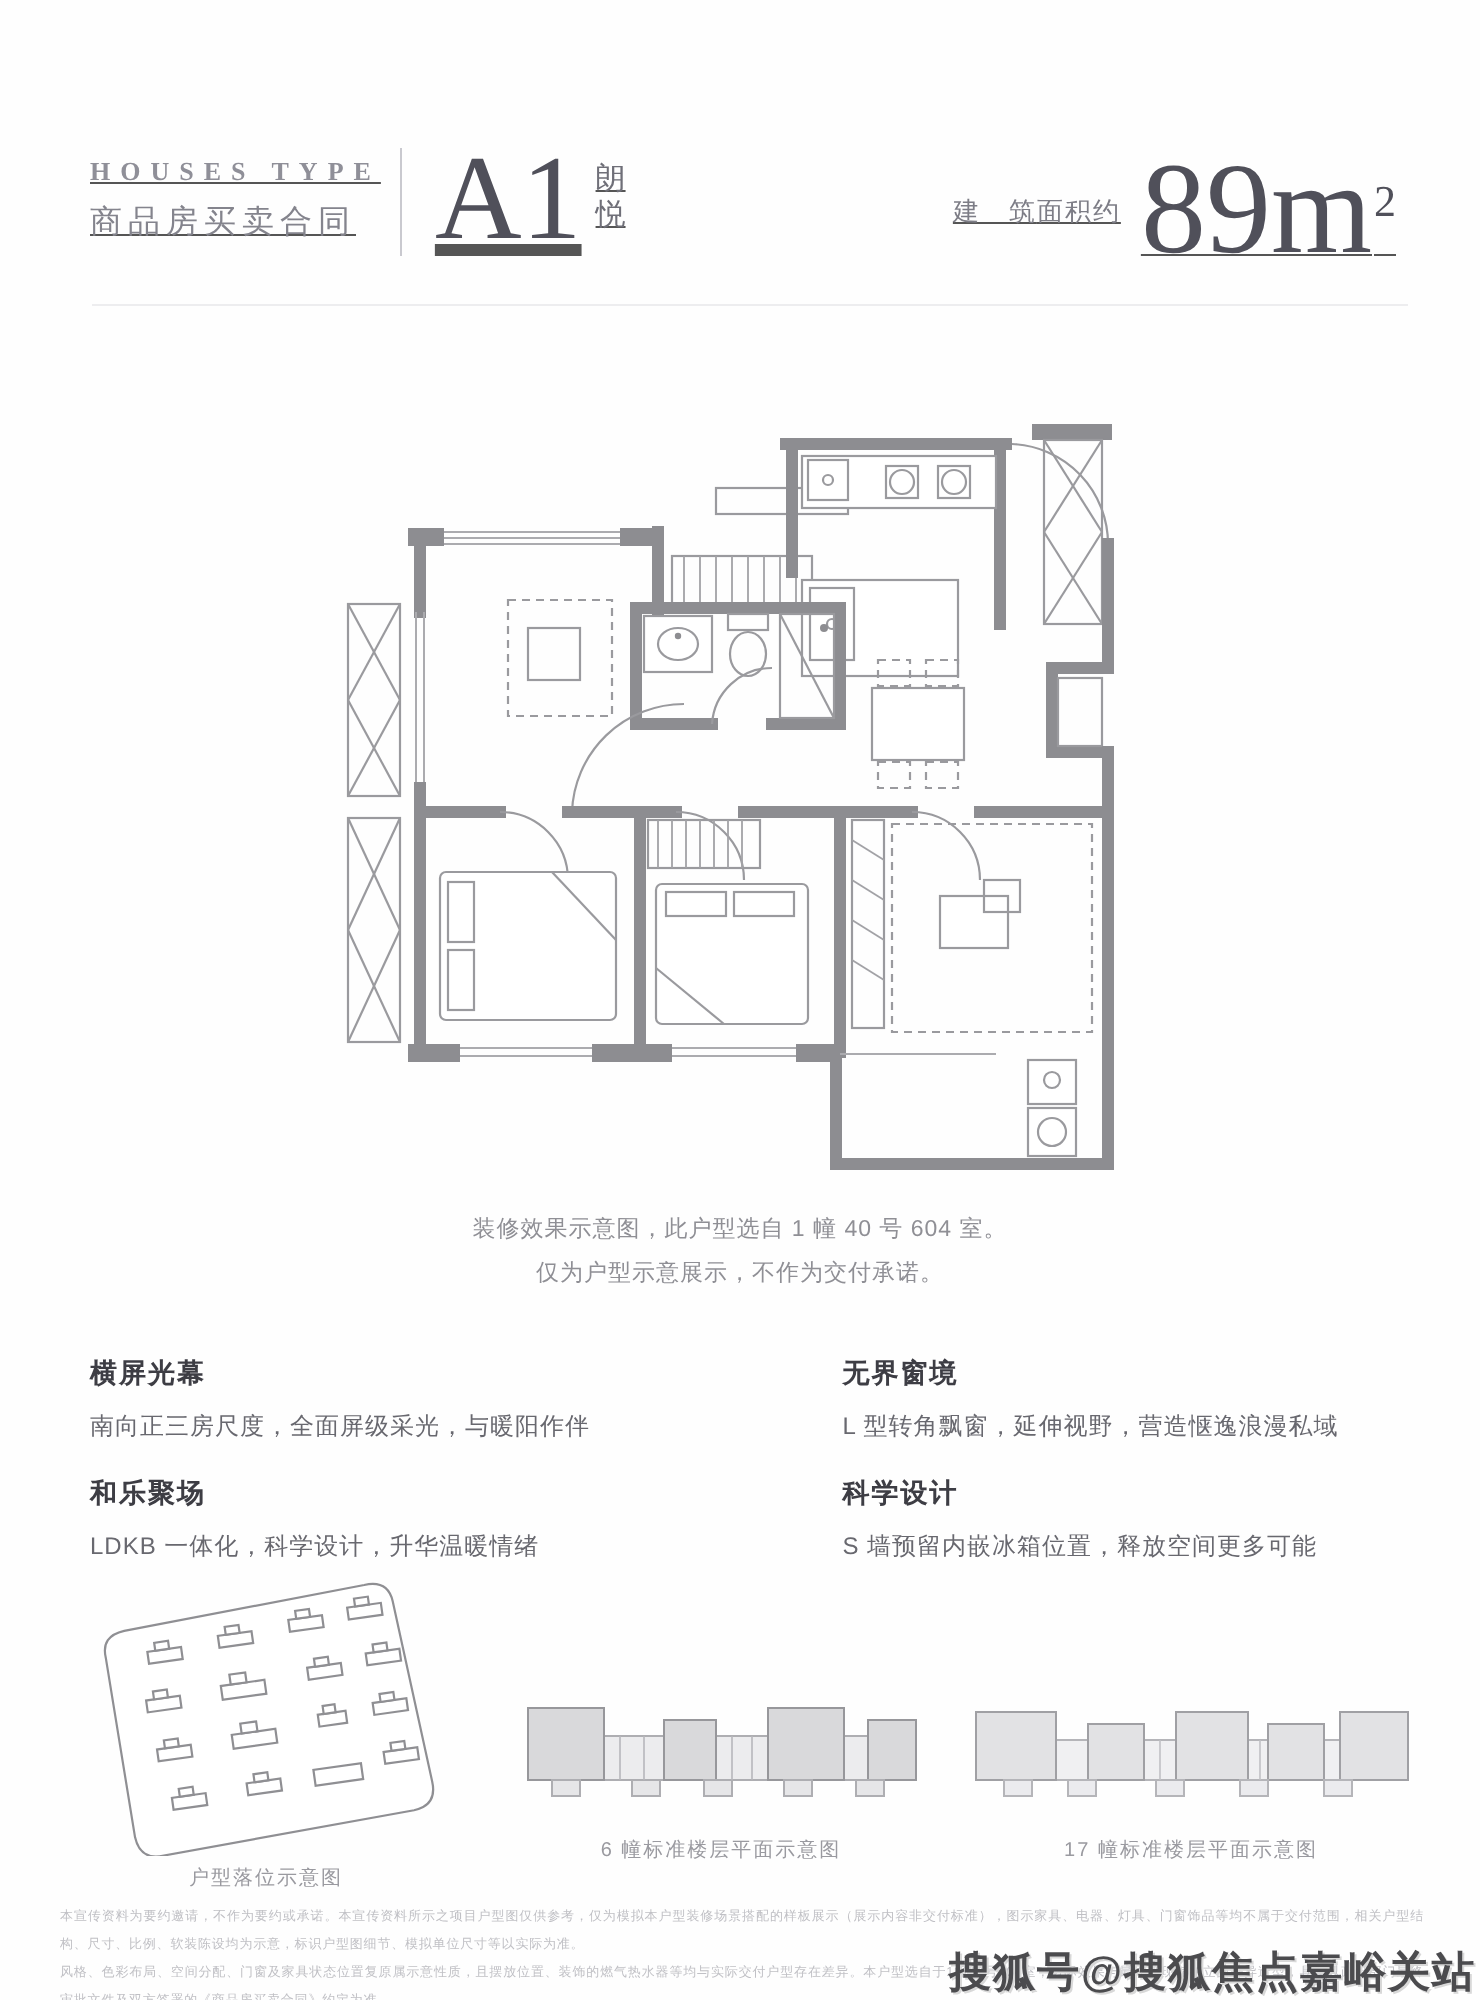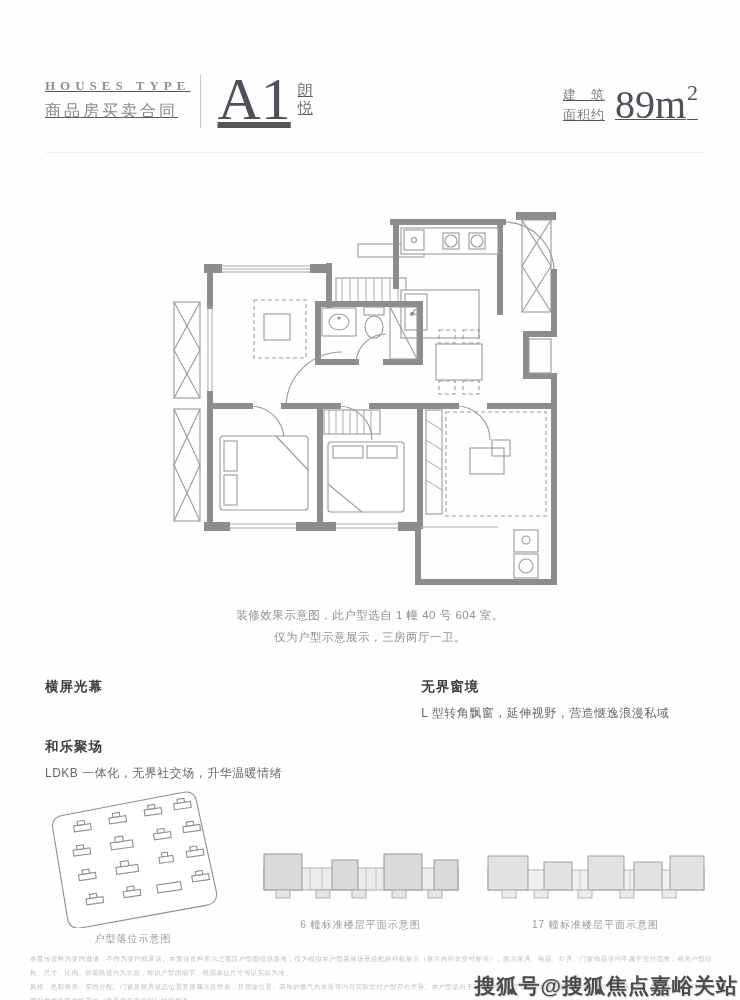--- a/index.html
+++ b/index.html
@@ -12,23 +12,23 @@
            letter-spacing:5px;color:#8f8f98;}
   .subtitle{font-size:16px;letter-spacing:3px;color:#84848d;margin-top:7px;}
   .vdiv{width:1px;height:54px;background:#c9c9cf;margin:6px 16px 0 10px;}
   .unit{display:flex;align-items:flex-start;}
   .unit-code{font-family:"Liberation Serif",serif;font-size:60px;line-height:62px;
              color:#50505a;font-weight:400;text-align:right;}
   .unit-name{display:flex;flex-direction:column;font-size:15px;color:#6f6f78;
              margin-left:7px;margin-top:13px;line-height:18px;}
   .spacer{flex:1;}
   .area{display:flex;align-items:center;padding-top:12px;}
-  .area-label{display:flex;flex-direction:column;font-size:13px;color:#7d7d86;
+  .area-label{display:flex;font-size:13px;color:#7d7d86;
               letter-spacing:1px;margin-right:10px;line-height:20px;justify-content:space-between;}
-  .area-value{font-family:"Liberation Serif",serif;font-size:40px;line-height:50px;color:#50505a;}
+  .area-value{font-family:"Liberation Serif",serif;font-size:65px;line-height:50px;color:#50505a;}
   .area-sup{font-family:"Liberation Serif",serif;font-size:22px;color:#50505a;
             vertical-align:18px;margin-left:1px;}
   .hrule{position:absolute;top:152px;left:46px;right:36px;border-top:1px solid #ededef;}
   
   .plan{position:absolute;left:158px;top:194px;}
   .plan svg .wall{stroke:#8d8d91;stroke-width:6;fill:none;stroke-linecap:square;}
   .plan svg .thin{stroke:#9a9a9e;stroke-width:1.1;fill:none;}
   .plan svg .thinf{stroke:#9a9a9e;stroke-width:1.1;fill:#ffffff;}
   .plan svg .win{stroke:#ababaf;stroke-width:1;fill:none;}
   .plan svg .dash{stroke:#9a9a9e;stroke-width:1.1;fill:none;stroke-dasharray:4 3;}
@@ -231,34 +231,39 @@
       <line class="win" x1="262" y1="333" x2="340" y2="333"></line>
       <rect class="thinf" x="356" y="336" width="24" height="22"></rect>
       <circle class="thin" cx="368" cy="346" r="4"></circle>
       <rect class="thinf" x="356" y="360" width="24" height="24"></rect>
       <circle class="thin" cx="368" cy="372" r="7"></circle>
     </svg>
   </div>
 
   <div class="caption">
     <div>装修效果示意图，此户型选自 1 幢 40 号 604 室。</div>
-    <div>仅为户型示意展示，三房两厅一卫。</div>
+    <div>仅为户型示意展示，不作为交付承诺。</div>
   </div>
 
   <div class="features">
     <div>
       <div class="feat-title">横屏光幕</div>
+      <div class="feat-desc">南向正三房尺度，全面屏级采光，与暖阳作伴</div>
     </div>
     <div>
       <div class="feat-title">无界窗境</div>
       <div class="feat-desc">L 型转角飘窗，延伸视野，营造惬逸浪漫私域</div>
     </div>
     <div>
       <div class="feat-title">和乐聚场</div>
-      <div class="feat-desc">LDKB 一体化，无界社交场，升华温暖情绪</div>
+      <div class="feat-desc">LDKB 一体化，科学设计，升华温暖情绪</div>
+    </div>
+    <div>
+      <div class="feat-title">科学设计</div>
+      <div class="feat-desc">S 墙预留内嵌冰箱位置，释放空间更多可能</div>
     </div>
   </div>
 
   <div class="diag" id="diag1">
     <svg width="205" height="138" viewBox="0 0 205 138">
       <g transform="rotate(-8 102 70)" stroke="#8f8f93" fill="#ffffff" stroke-width="1.1">
         <path d="M38 16 L160 10 Q172 9 173 20 L180 112 Q181 124 169 125 L42 130 Q30 131 29 119 L27 28 Q26 17 38 16 Z"></path>
         <g>
           <rect x="48" y="28" width="17" height="6"></rect>
             <rect x="52" y="24" width="7" height="4"></rect>

